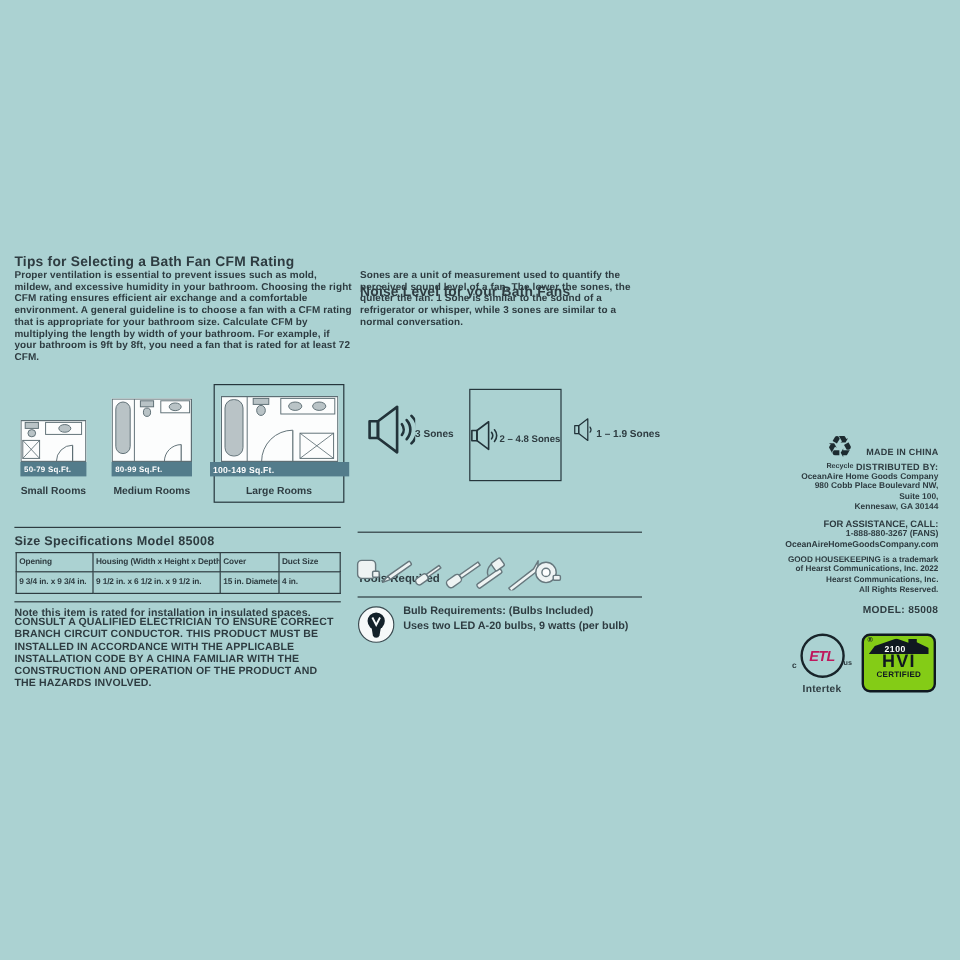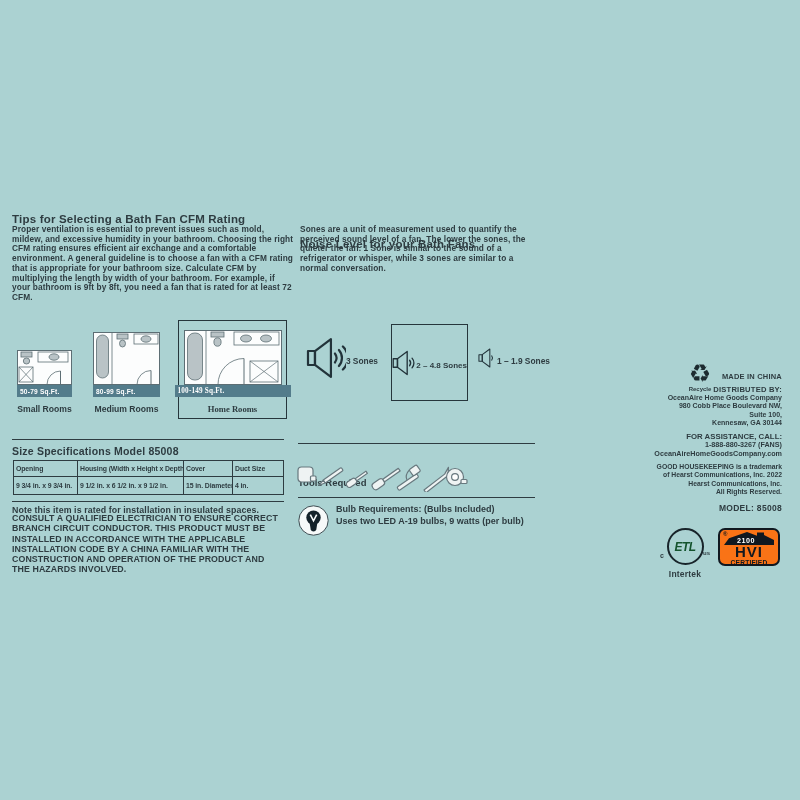--- a/index.html
+++ b/index.html
@@ -56,26 +56,26 @@
 
   .recycle-wrap{width:48px; text-align:center;}
   .recycle-glyph{font-size:25px; line-height:25px; color:#1d2b30;}
   .recycle-label{font-size:6px; font-weight:700; margin-top:0px;}
 
   
   .certs{display:flex; align-items:flex-start; gap:10px;}
   .etl{position:relative; width:46px; text-align:center;}
   .etl-circle{width:37px; height:37px; border:2.6px solid #18242a; border-radius:50%;
       display:flex; align-items:center; justify-content:center; margin:0 auto;
-      font-style:italic; font-weight:700; font-size:12px; letter-spacing:-.5px; color:#14532d; box-sizing:border-box;}
+      font-style:italic; font-weight:700; font-size:12px; letter-spacing:-.5px; color:#be185d; box-sizing:border-box;}
   .etl-c{position:absolute; left:-2px; top:24px; font-size:7px; font-weight:700;}
   .etl-us{position:absolute; right:-2px; top:22px; font-size:6px; font-weight:700;}
   .etl-sub{font-size:8.5px; font-weight:700; margin-top:4px; letter-spacing:.2px;}
 
-  .hvi{position:relative; width:62px; height:38px; background:#f97316; border:2.5px solid #101820;
+  .hvi{position:relative; width:62px; height:49px; background:#84cc16; border:2.5px solid #101820;
        border-radius:7px; box-sizing:border-box; text-align:center; color:#101820;}
   .hvi-reg{position:absolute; top:1px; left:3px; font-size:6px; font-weight:700;}
   .hvi-roof{position:relative; margin:2px 4px 0; height:13px; background:#101820;
        clip-path:polygon(0 100%, 10% 48%, 46% 0, 66% 28%, 66% 4%, 80% 4%, 80% 24%, 100% 62%, 100% 100%);}
   .hvi-roof span{position:absolute; left:0; right:6px; top:4px; color:#ffffff; font-size:7.2px; font-weight:700; letter-spacing:.5px;}
   .hvi-main{font-size:15px; font-weight:700; line-height:14px; letter-spacing:1px; margin-top:0px;}
   .hvi-sub{font-size:6.7px; font-weight:700; letter-spacing:.2px;}
 </style>
 </head>
 <body>
@@ -112,38 +112,38 @@
       <rect x="41" y="2" width="24" height="10" fill="#fcfdfd" stroke="#5d6e74" stroke-width="0.8"></rect>
       <ellipse cx="53" cy="7" rx="5" ry="3.2" fill="#b9c3c6" stroke="#5d6e74" stroke-width="0.8"></ellipse>
       <path d="M44,52.5 A14,14 0 0 1 58,38.5" fill="none" stroke="#5d6e74" stroke-width="0.8"></path>
       <line x1="58" y1="38.5" x2="58" y2="52.5" stroke="#5d6e74" stroke-width="1"></line>
     </svg>
     <div class="banner">80-99 Sq.Ft.</div>
     <figcaption class="room-caption">Medium Rooms</figcaption>
   </figure>
 
   <div class="abs room-box" style="left:178px; top:320px; width:109px; height:99px;">
-    <figure class="room-fig" style="width:116px; margin:0;font-family:Liberation Serif, serif;">
+    <figure class="room-fig" style="width:116px; margin:0;">
       <svg class="plan" width="98" height="55" viewBox="0 0 98 55">
         <rect x="0.5" y="0.5" width="97" height="54" fill="#fcfdfd" stroke="#5d6e74"></rect>
         <rect x="3.5" y="3" width="15" height="47" rx="7" fill="#b9c3c6" stroke="#5d6e74" stroke-width="0.8"></rect>
         <line x1="22" y1="0.5" x2="22" y2="54.5" stroke="#5d6e74" stroke-width="0.8"></line>
         <rect x="27" y="2" width="13" height="5" fill="#b9c3c6" stroke="#5d6e74" stroke-width="0.8"></rect>
         <ellipse cx="33.5" cy="12" rx="3.6" ry="4.2" fill="#b9c3c6" stroke="#5d6e74" stroke-width="0.8"></ellipse>
         <rect x="50" y="2" width="45" height="13" fill="#fcfdfd" stroke="#5d6e74" stroke-width="0.8"></rect>
         <ellipse cx="62" cy="8.5" rx="5.5" ry="3.5" fill="#b9c3c6" stroke="#5d6e74" stroke-width="0.8"></ellipse>
         <ellipse cx="82" cy="8.5" rx="5.5" ry="3.5" fill="#b9c3c6" stroke="#5d6e74" stroke-width="0.8"></ellipse>
         <path d="M34,54.5 A26,26 0 0 1 60,28.5" fill="none" stroke="#5d6e74" stroke-width="0.8"></path>
         <line x1="60" y1="28.5" x2="60" y2="54.5" stroke="#5d6e74" stroke-width="1"></line>
         <rect x="66" y="31" width="28" height="21" fill="#fcfdfd" stroke="#5d6e74" stroke-width="0.8"></rect>
         <line x1="66" y1="31" x2="94" y2="52" stroke="#5d6e74" stroke-width="0.7"></line>
         <line x1="94" y1="31" x2="66" y2="52" stroke="#5d6e74" stroke-width="0.7"></line>
       </svg>
       <div class="banner" style="font-size:7.2px;">100-149 Sq.Ft.</div>
-      <figcaption class="room-caption">Home Rooms</figcaption>
+      <figcaption class="room-caption">Large Rooms</figcaption>
     </figure>
   </div>
 
   <h2 class="abs" style="left:300px; top:213px;margin-top:25px;">Noise Level for your Bath Fans</h2>
   <p class="abs body-text" style="left:300px; top:225px; width:240px; margin:0;">Sones are a unit of measurement used to quantify the perceived sound level of a fan. The lower the sones, the quieter the fan. 1 Sone is similar to the sound of a refrigerator or whisper, while 3 sones are similar to a normal conversation.</p>
 
   <div class="sone-item" style="left:306px; top:336px; width:72px;">
     <svg width="40" height="44" viewBox="0 0 40 44">
       <g fill="none" stroke="#22333a" stroke-width="2.2" stroke-linejoin="round" stroke-linecap="round">
         <rect x="2" y="15" width="7" height="14"></rect>
@@ -248,21 +248,21 @@
   <svg class="abs" style="left:298px; top:505px;" width="31" height="31" viewBox="0 0 31 31">
     <circle cx="15.5" cy="15.5" r="14.7" fill="#f6f9f9" stroke="#3c4c52" stroke-width="1"></circle>
     <g fill="#14222a">
       <circle cx="15.5" cy="12.6" r="7.2"></circle>
       <path d="M11.6,17.8 h7.8 l-1.1,6.6 a2.9,2.9 0 0 1 -5.6,0 z"></path>
     </g>
     <path d="M12.3,9.6 L15.5,15.8 L18.7,9.6" fill="none" stroke="#f6f9f9" stroke-width="1.6"></path>
   </svg>
   <div class="abs bulb-text" style="left:336px; top:504px;">
     <div>Bulb Requirements: (Bulbs Included)</div>
-    <div>Uses two LED A-19 bulbs, 9 watts (per bulb)</div>
+    <div>Uses two LED A-20 bulbs, 9 watts (per bulb)</div>
   </div>
 
   <div class="abs recycle-wrap" style="left:676px; top:361px;">
     <div class="recycle-glyph">♻</div>
     <div class="recycle-label">Recycle</div>
   </div>
 
   <div class="abs legal" style="right:18px; top:372px;">
     <div class="l-made">MADE IN CHINA</div>
     <div class="l-head">DISTRIBUTED BY:</div>

